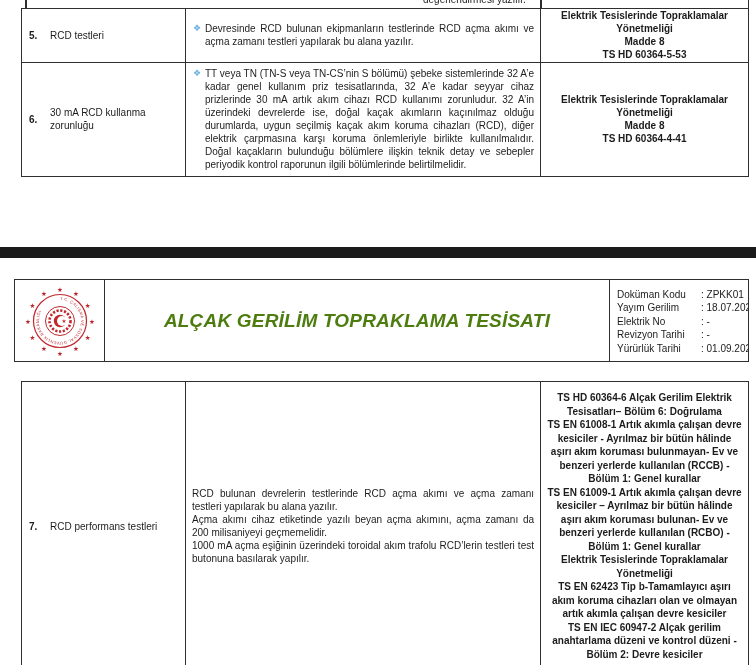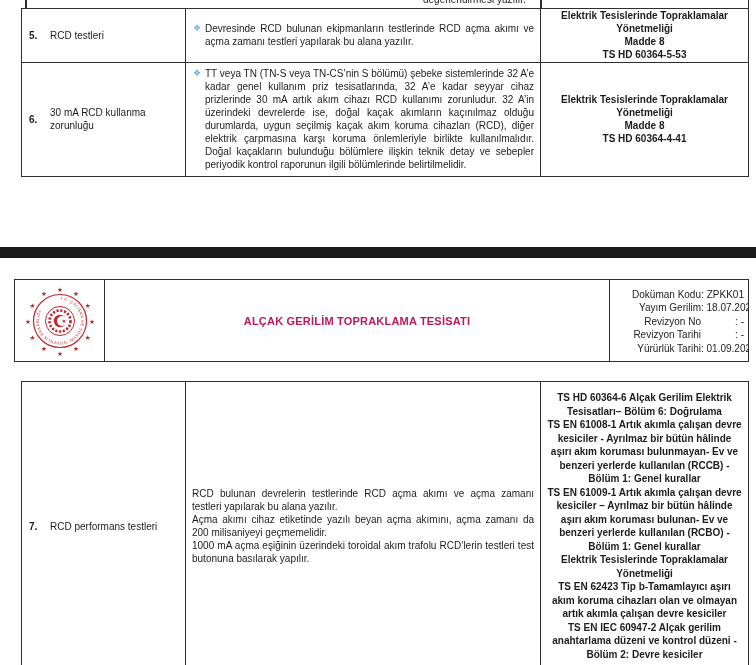--- a/index.html
+++ b/index.html
@@ -39,24 +39,24 @@
   #table-bottom .ref-cell { line-height:13.5px; padding:1px 5px; }
   #table-bottom .desc-cell .desc-text { padding-left:2px; }
 
   
   #page-band { position:absolute; left:0; top:247px; width:756px; height:11px; background:#1a1a1a; }
 
   
   #doc-header { position:absolute; left:14px; top:279px; width:735px; height:83px;
     border:1.5px solid #2e2e2e; display:grid; grid-template-columns:90px 1fr 138px; background:#fff; }
   .hdr-cell { border-right:1.5px solid #2e2e2e; overflow:hidden; }
-  .hdr-cell:last-child { border-right:none;text-align:right; }
+  .hdr-cell:last-child { border-right:none; }
   #logo-cell { display:flex; align-items:center; justify-content:center; }
   #title-cell { display:flex; flex-direction:column; align-items:center; justify-content:center; gap:4px; }
-  .doc-title { font-size:11px; font-weight:bold; letter-spacing:0.2px; color:#be185d; }
+  .doc-title { font-size:19px; font-weight:bold; letter-spacing:0.2px; color:#4d7c0f;font-style:italic; }
   #info-cell { padding:8px 4px 0 7px; }
   .info-row { display:grid; grid-template-columns:84px auto; font-size:10px; line-height:13.4px; }
   .info-label { white-space:nowrap; }
   .info-value { white-space:nowrap; }
 </style>
 </head>
 <body>
 
 <div id="screen">
 
@@ -139,21 +139,21 @@
     <div class="hdr-cell" id="info-cell">
       <div class="info-row">
         <span class="info-label">Doküman Kodu</span>
         <span class="info-value">: ZPKK01</span>
       </div>
       <div class="info-row">
         <span class="info-label">Yayım Gerilim</span>
         <span class="info-value">: 18.07.2025</span>
       </div>
       <div class="info-row">
-        <span class="info-label">Revizyon No</span>
+        <span class="info-label">Elektrik No</span>
         <span class="info-value">: -</span>
       </div>
       <div class="info-row">
         <span class="info-label">Revizyon Tarihi</span>
         <span class="info-value">: -</span>
       </div>
       <div class="info-row">
         <span class="info-label">Yürürlük Tarihi</span>
         <span class="info-value">: 01.09.2025</span>
       </div>

